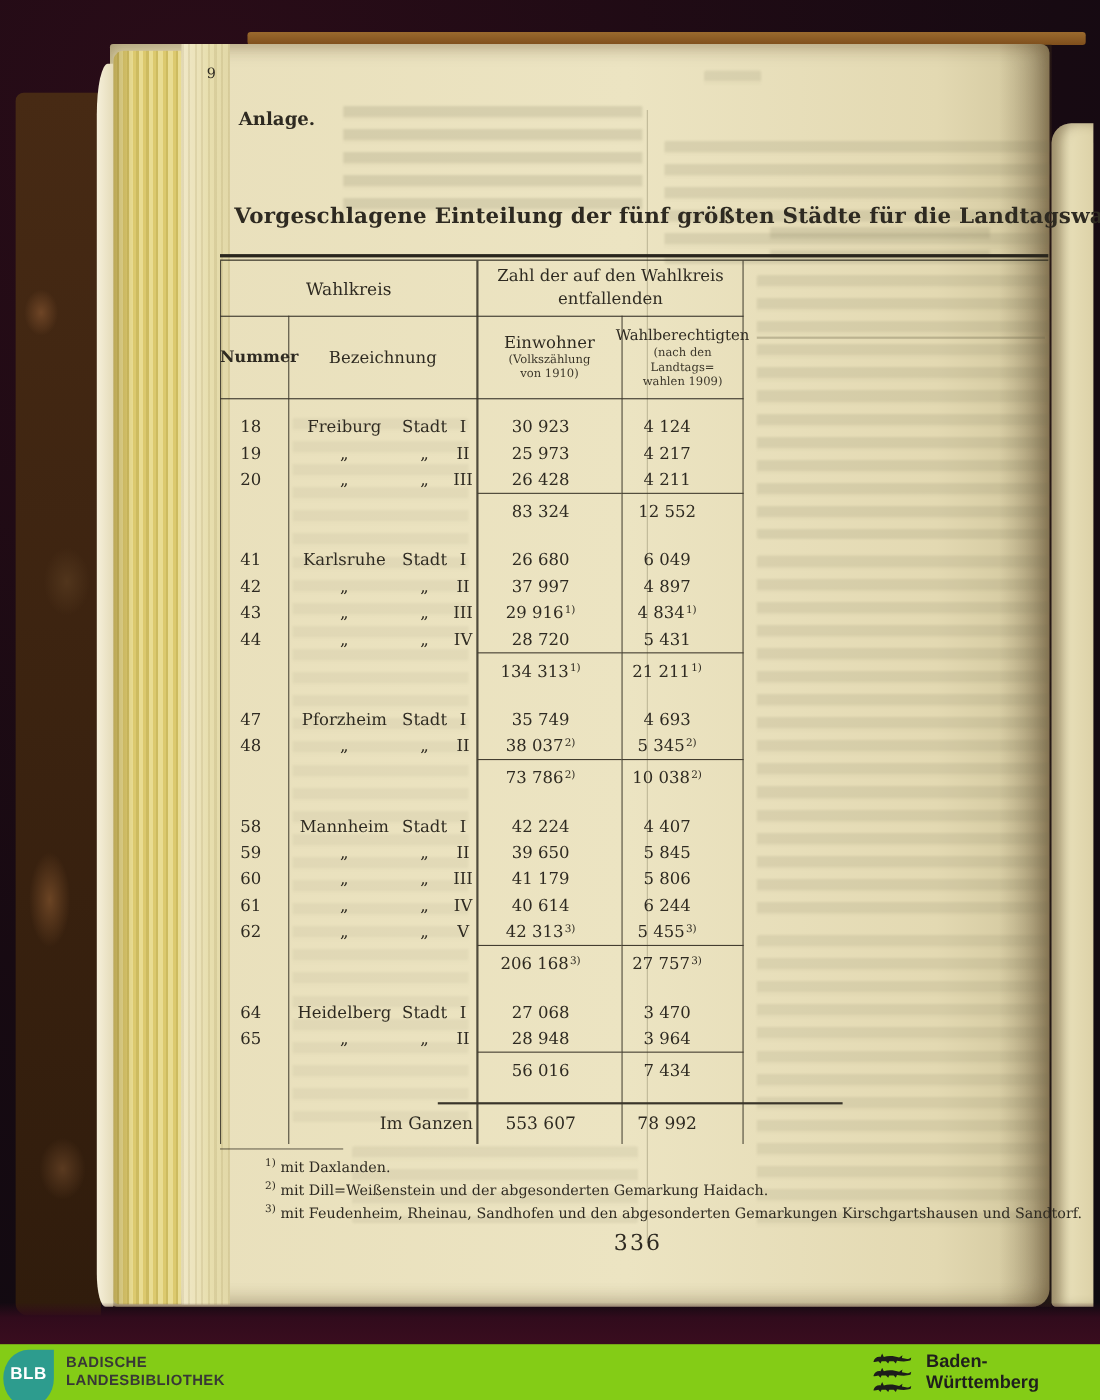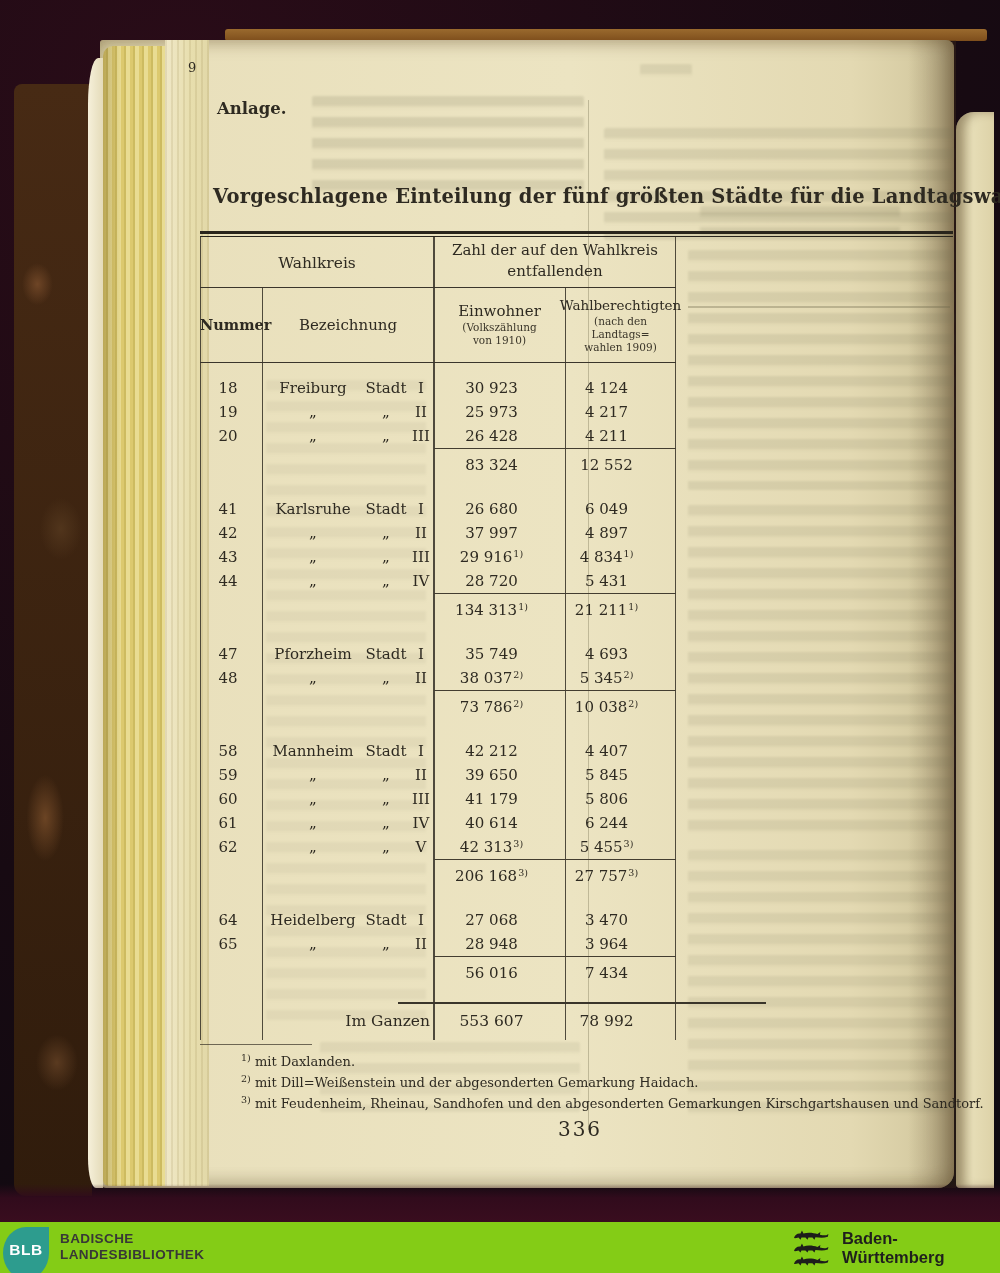--- a/index.html
+++ b/index.html
@@ -283,21 +283,21 @@
           <div class="c-num c-e ruled">73 786<span class="fnref">2)</span></div>
           <div class="c-num c-w ruled">10 038<span class="fnref">2)</span></div>
         </div>
         <div class="t-row">
           <div class="c-nr">58</div>
           <div class="c-bez">
             <span class="bz-name">Mannheim</span>
             <span class="bz-stadt">Stadt</span>
             <span class="bz-numeral">I</span>
           </div>
-          <div class="c-num c-e">42 212</div>
+          <div class="c-num c-e">42 224</div>
           <div class="c-num c-w">4 407</div>
         </div>
         <div class="t-row">
           <div class="c-nr">59</div>
           <div class="c-bez">
             <span class="bz-name">„</span>
             <span class="bz-stadt">„</span>
             <span class="bz-numeral">II</span>
           </div>
           <div class="c-num c-e">39 650</div>

